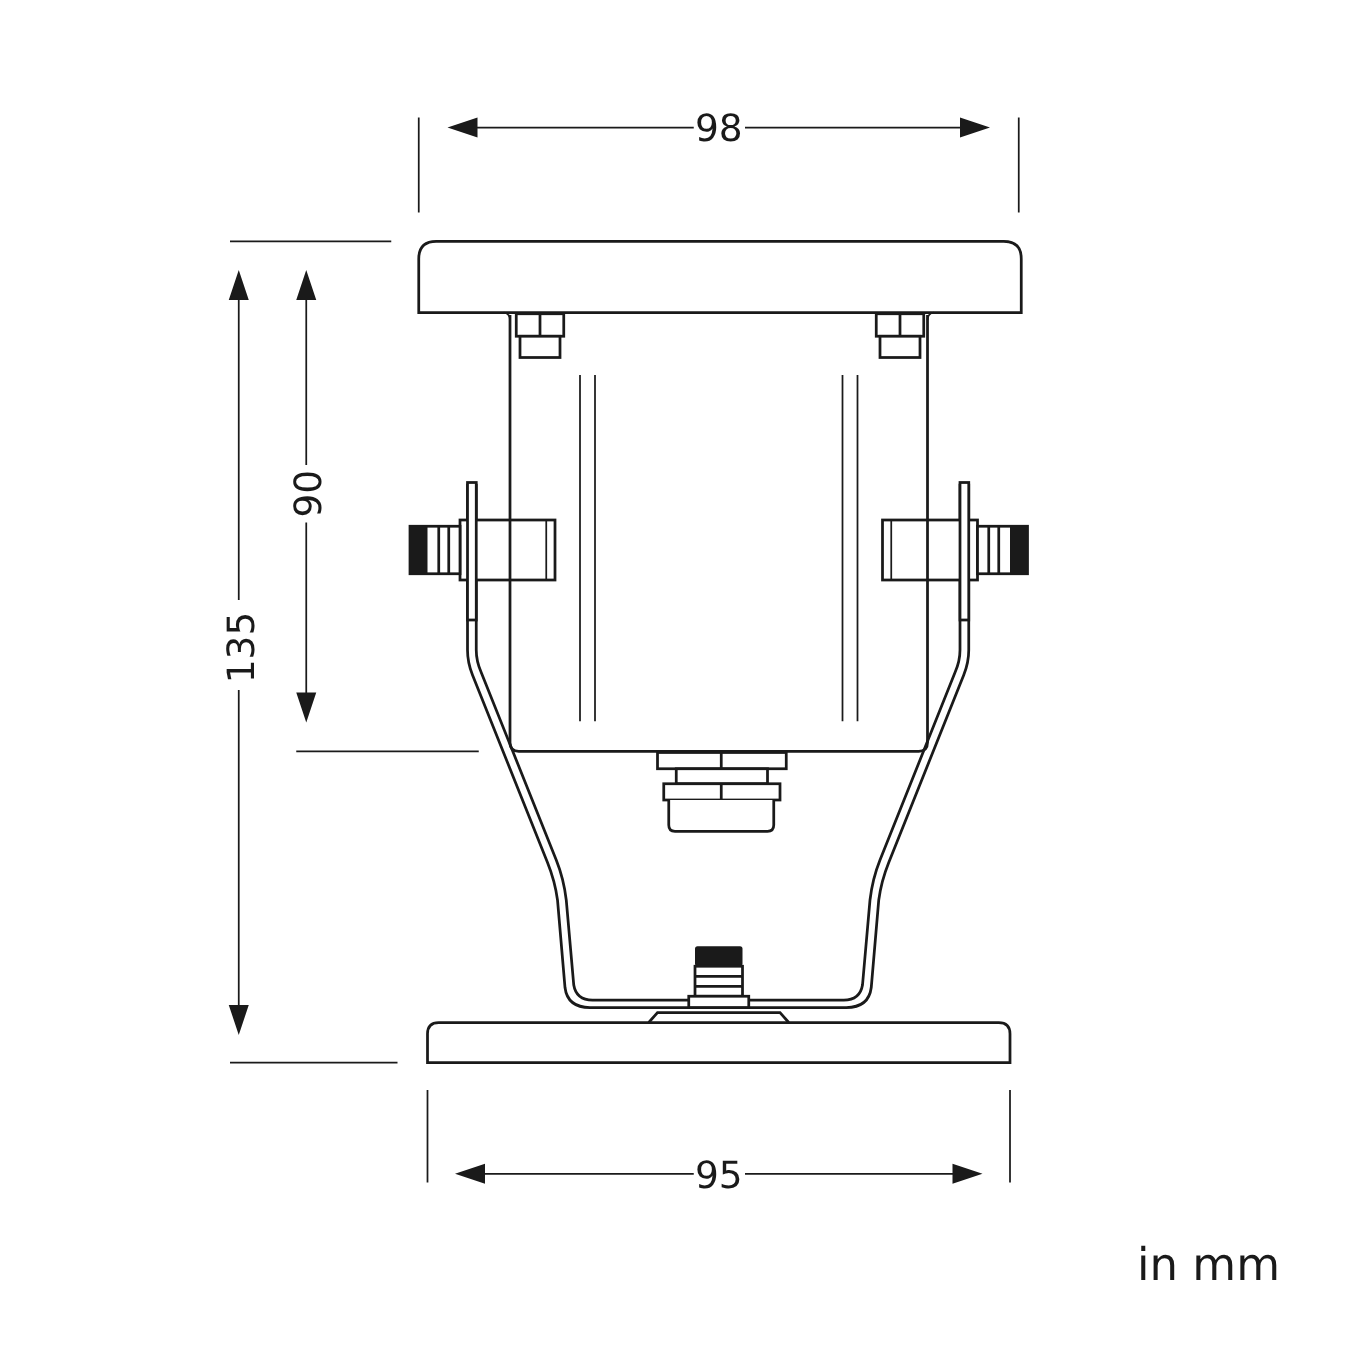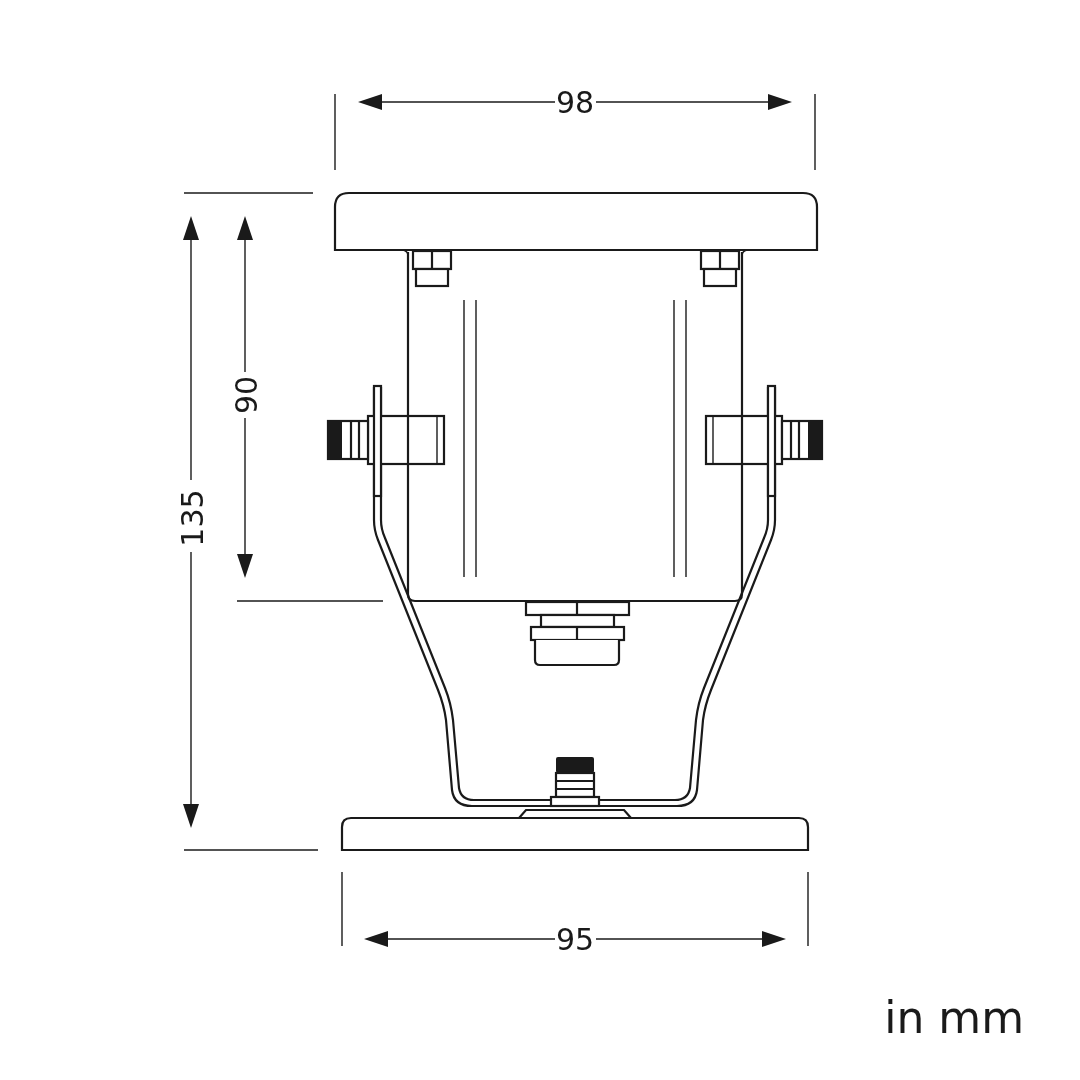--- a/index.html
+++ b/index.html
@@ -2,21 +2,21 @@
 <html><head>
 <meta charset="utf-8">
 <style>
   html,body{margin:0;padding:0;background:#fff;}
   body{width:1080px;height:1080px;position:relative;overflow:hidden;font-family:"DejaVu Sans","Liberation Sans",sans-serif;}
   svg{position:absolute;left:0;top:0;}
   .ln{stroke:#1a1a1a;fill:none;stroke-width:2.2;}
   .thin{stroke:#1a1a1a;fill:none;stroke-width:1.4;}
   .fill-w{fill:#fff;}
   .dim-text{font-size:30px;fill:#1a1a1a;font-family:"DejaVu Sans","Liberation Sans",sans-serif;}
-  .unit{position:absolute;right:56px;top:992px;font-size:44px;color:#1a1a1a;margin-left:21px;}
+  .unit{position:absolute;right:56px;top:992px;font-size:36px;color:#1a1a1a;margin-left:21px;}
 </style>
 </head>
 <body>
 
 <svg width="1080" height="1080" viewBox="0 0 1080 1080">
   <defs>
     <marker id="ah" markerWidth="10" markerHeight="10" refX="9" refY="5" orient="auto" markerUnits="userSpaceOnUse">
       <path d="M0,0 L24,5 L0,10 z" fill="#1a1a1a" transform="scale(0.42,1)"></path>
     </marker>
   </defs>

